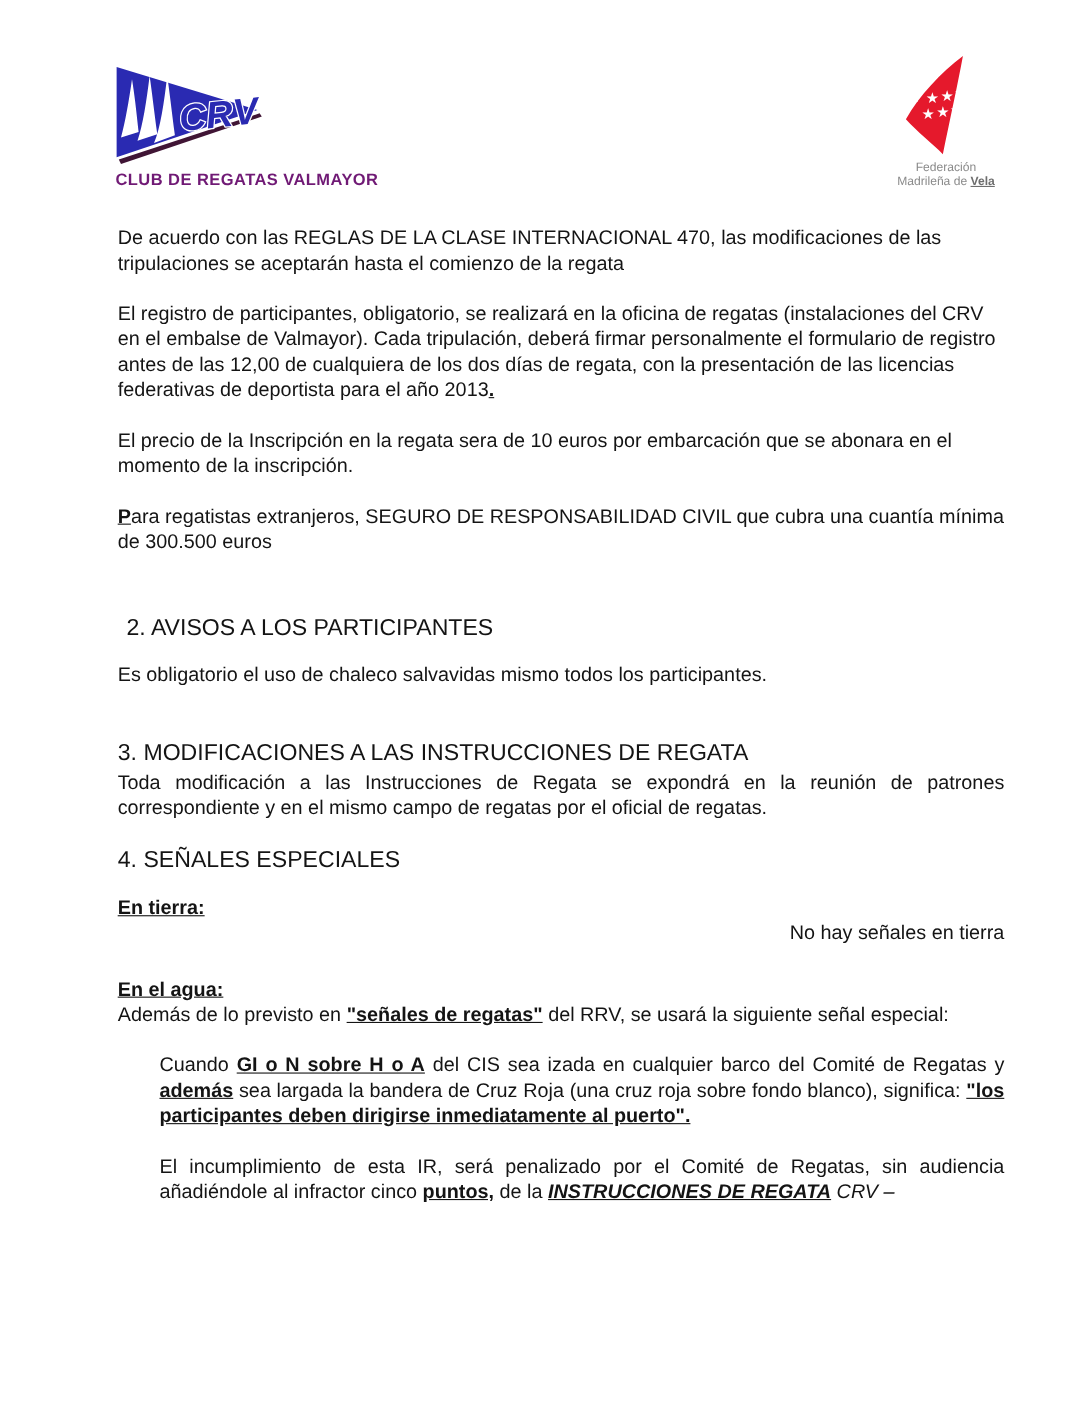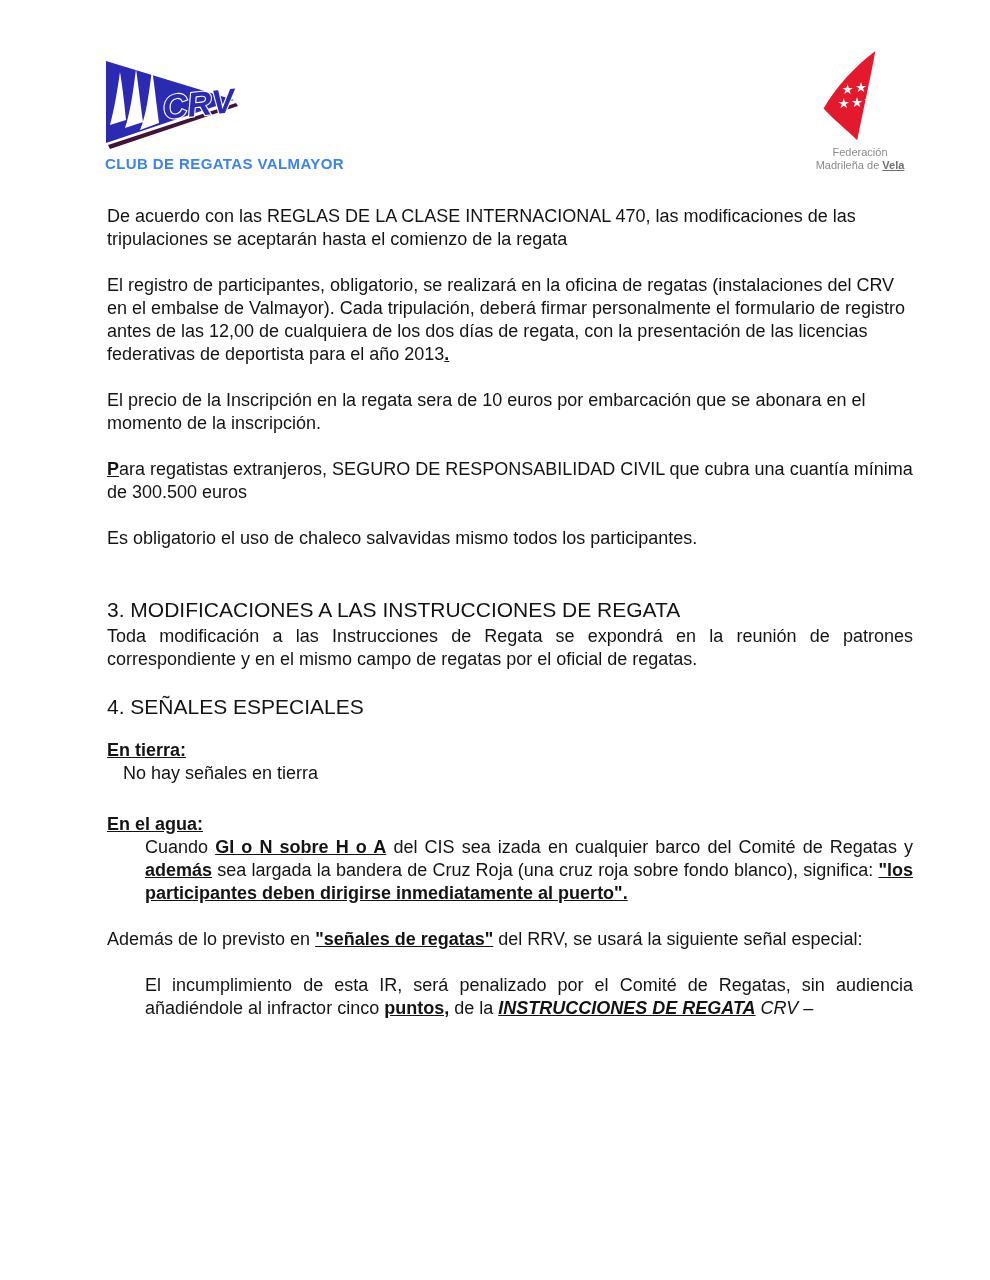--- a/index.html
+++ b/index.html
@@ -9,31 +9,31 @@
     margin:0 auto;
     background:#ffffff;
     font-family:"Liberation Sans","DejaVu Sans",sans-serif;
     color:#141414;
     overflow:hidden;
   }
   
   .hdr{position:relative;height:205px;}
   .crv{position:absolute;left:105px;top:58px;}
   .crv svg{display:block;}
-  .club{font-weight:bold;font-size:15px;letter-spacing:.4px;margin-top:3px;color:#3b82f6;}
+  .club{font-weight:bold;font-size:15px;letter-spacing:.4px;margin-top:3px;color:#701a75;}
   .fmv{position:absolute;left:778px;top:48px;width:164px;text-align:center;}
   .fmv svg{display:block;margin:0 auto;}
   .fmv-text{font-size:11px;line-height:1.18;color:#8a8a8a;margin-top:2px;}
   .fmv-text .b{color:#6e6e6e;}
   
   .content{padding:0 77px 0 107px;font-size:18px;line-height:23px;}
   .content p,.content h2{font-size:18px;line-height:23px;font-weight:normal;}
   .p{margin:0 0 23px;}
   .p5{margin:0 0 5px;}
-  .p28{margin:0 16px 28px;}
+  .p28{margin:0 0 28px;text-align:right;}
   .label{margin:0;font-weight:bold;}
   .just{text-align:justify;}
   .ind{padding-left:38px;}
   .h{font-weight:bold;font-size:21px !important;line-height:26px !important;}
   .h-avisos{margin:54px 0 18px;padding-left:8px;}
   .h-modif{margin:47px 0 2px;}
   .h-senales{margin:23px 0 19px;}
   .b{font-weight:bold;text-decoration:underline;}
   .i{font-style:italic;}
 </style>
@@ -77,25 +77,26 @@
       </div>
     </div>
 
   </div>
 
   <div class="content">
       <p class="p"><span>De acuerdo con las REGLAS DE LA CLASE INTERNACIONAL 470, las modificaciones de las tripulaciones se aceptarán hasta el comienzo de la regata</span></p>
       <p class="p"><span>El registro de participantes, obligatorio, se realizará en la oficina de regatas (instalaciones del CRV en el embalse de Valmayor). Cada tripulación, deberá firmar personalmente el formulario de registro antes de las 12,00 de cualquiera de los dos días de regata, con la presentación de las licencias federativas de deportista para el año 2013</span><span class="b">.</span></p>
       <p class="p"><span>El precio de la Inscripción en la regata sera de 10 euros por embarcación que se abonara en el momento de la inscripción.</span></p>
       <p class="p"><span class="b">P</span><span>ara regatistas extranjeros, SEGURO DE RESPONSABILIDAD CIVIL que cubra una cuantía mínima de 300.500 euros</span></p>
+      <h2 class="h h-avisos"><span>2. AVISOS A LOS PARTICIPANTES</span></h2>
       <p class="p"><span>Es obligatorio el uso de chaleco salvavidas mismo todos los participantes.</span></p>
       <h2 class="h h-modif"><span>3. MODIFICACIONES A LAS INSTRUCCIONES DE REGATA</span></h2>
       <p class="p just"><span>Toda modificación a las Instrucciones de Regata se expondrá en la reunión de patrones correspondiente y en el mismo campo de regatas por el oficial de regatas.</span></p>
       <h2 class="h h-senales"><span>4. SEÑALES ESPECIALES</span></h2>
       <p class="label"><span class="b">En tierra:</span></p>
       <p class="p28"><span>No hay señales en tierra</span></p>
       <p class="label"><span class="b">En el agua:</span></p>
+      <p class="p just"><span>Además de lo previsto en </span><span class="b">"señales de regatas"</span><span> del RRV, se usará la siguiente señal especial:</span></p>
       <p class="p just ind"><span>Cuando </span><span class="b">GI o N sobre H o A</span><span> del CIS sea izada en cualquier barco del Comité de Regatas y </span><span class="b">además</span><span> sea largada la bandera de Cruz Roja (una cruz roja sobre fondo blanco), significa: </span><span class="b">"los participantes deben dirigirse inmediatamente al puerto".</span></p>
-      <p class="p just"><span>Además de lo previsto en </span><span class="b">"señales de regatas"</span><span> del RRV, se usará la siguiente señal especial:</span></p>
       <p class="p just ind"><span>El incumplimiento de esta IR, será penalizado por el Comité de Regatas, sin audiencia añadiéndole al infractor cinco </span><span class="b">puntos,</span><span> de la </span><span class="b i">INSTRUCCIONES DE REGATA</span><span class="i"> </span><span class="i">CRV –</span></p>
     </div>
 
 </div>
 
 </body></html>

